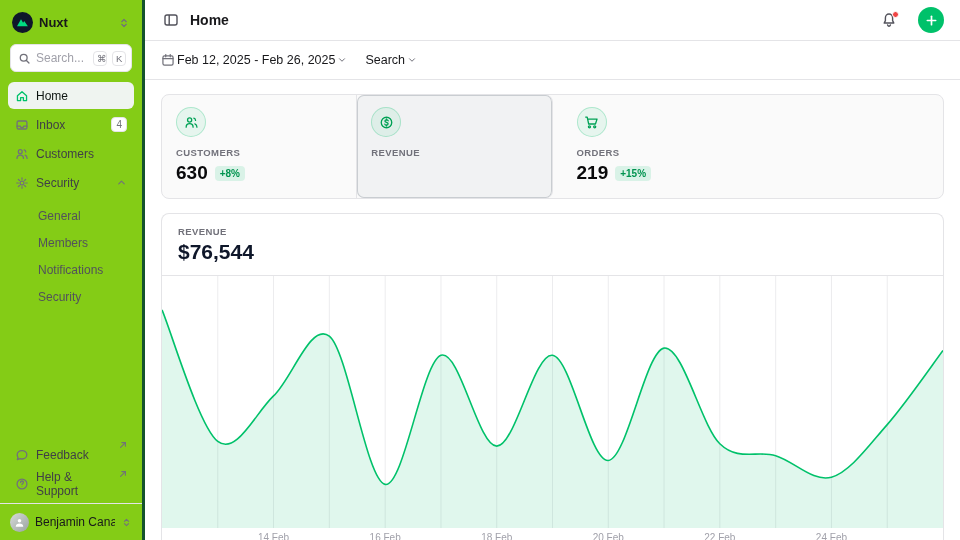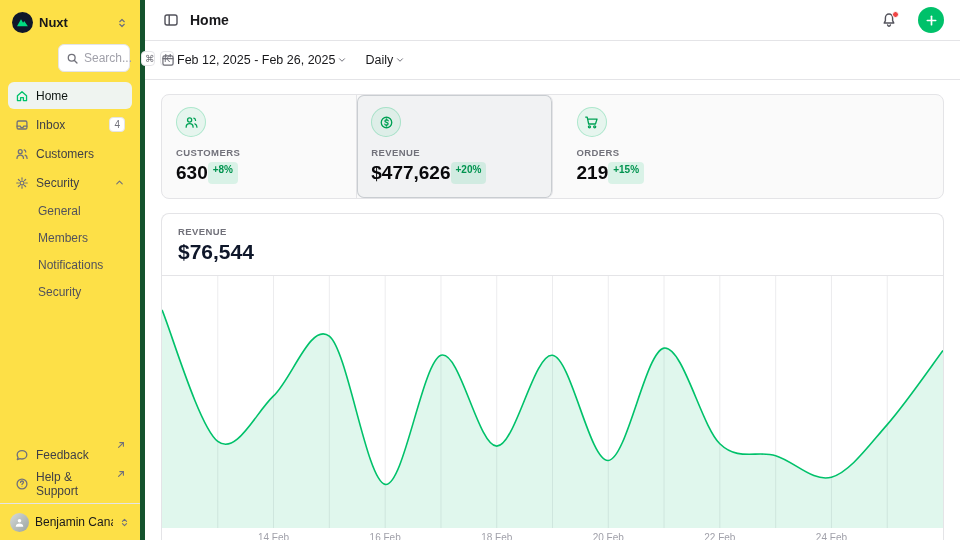--- a/index.html
+++ b/index.html
@@ -1,37 +1,37 @@
 <!DOCTYPE html>
 <html><head>
 <meta charset="utf-8">
 <style>
   * { margin:0; padding:0; box-sizing:border-box; }
   html,body { width:960px; height:540px; overflow:hidden; }
   body { font-family:"Liberation Sans", sans-serif; color:#18181B; background:#fff; display:flex; font-size:12px; }
   svg { display:block; }
 
   
-  .sidebar { width:145px; min-width:145px; border-right:5px solid #14532d; display:flex; flex-direction:column; background:#fde047; }
+  .sidebar { width:145px; min-width:145px; border-right:3px solid #14532d; display:flex; flex-direction:column; background:#84cc16; }
   .side-top { padding:10px 10px 0 10px; }
   .ws-row { display:flex; align-items:center; gap:6px; padding:2px 2px; border-radius:6px; cursor:pointer; }
   .ws-name { font-size:13px; font-weight:700; flex:1; }
   .icon-muted { color:#71717A; }
-  .search-box { margin-top:9px; display:flex; align-items:center; gap:5px; border:1px solid #E4E4E7; border-radius:6px; height:28px; padding:0 5px 0 7px; background:#fff;margin-left:48px; }
+  .search-box { margin-top:9px; display:flex; align-items:center; gap:5px; border:1px solid #E4E4E7; border-radius:6px; height:28px; padding:0 5px 0 7px; background:#fff; }
   .search-box input { border:none; outline:none; width:52px; font-size:12px; font-family:"Liberation Sans",sans-serif; color:#18181B; background:transparent; }
   .search-box input::placeholder { color:#A1A1AA; }
   .kbd { border:1px solid #E4E4E7; border-radius:4px; font-size:9.5px; color:#71717A; padding:1px 3px; min-width:14px; text-align:center; background:#fff; }
   .nav { margin-top:10px; display:flex; flex-direction:column; gap:2px; padding:0 8px; }
   .nav-item { display:flex; align-items:center; gap:7px; height:27px; padding:0 7px; border-radius:6px; color:#3F3F46; cursor:pointer; }
   .nav-item .lbl { flex:1; }
   .nav-item.active { background:#EFF4F0; color:#0E1512; font-weight:500; }
   .nav-item.active svg { color:#00C16A; }
   .nav-item svg { color:#71717A; }
   .nav-badge { font-size:10px; color:#71717A; border:1px solid #E4E4E7; border-radius:4px; padding:0 4px; line-height:13px; background:#fff; }
-  .sub-item { display:flex; align-items:center; height:25px; padding-left:30px; border-radius:6px; color:#52525B; cursor:pointer; }
+  .sub-item { display:flex; align-items:flex-end; height:25px; padding-left:30px; border-radius:6px; color:#52525B; cursor:pointer; }
   .spacer { flex:1; }
   .side-bottom { padding:0 8px 6px 8px; display:flex; flex-direction:column; gap:2px; }
   .ext-arrow { color:#A1A1AA; margin-left:2px; align-self:flex-start; }
   .user-row { border-top:1px solid #E4E4E7; height:37px; display:flex; align-items:center; gap:6px; padding:0 10px; cursor:pointer; }
   .user-name { flex:1; font-size:12px; font-weight:500; white-space:nowrap; overflow:hidden; }
   .avatar { width:19px; height:19px; border-radius:50%; background:linear-gradient(135deg,#D7DBD9,#9AA3A0); display:flex; align-items:center; justify-content:center; color:#fff; font-size:9px; }
 
   
   .main { flex:1; display:flex; flex-direction:column; min-width:0; }
   .topbar { height:41px; border-bottom:1px solid #E4E4E7; display:flex; align-items:center; padding:0 16px; gap:9px; }
@@ -43,21 +43,21 @@
   .tool-btn { display:flex; align-items:center; gap:2px; background:none; border:none; font-family:"Liberation Sans",sans-serif; font-size:12.5px; color:#18181B; cursor:pointer; font-weight:500; }
   .content { flex:1; padding:14px 16px; overflow:hidden; background:#fff; }
 
   
   .stats { display:grid; grid-template-columns:repeat(4,1fr); border:1px solid #E4E4E7; border-radius:8px; background:#FAFAFA; overflow:hidden; }
   .card { padding:12px 14px 14px; border-right:1px solid #E4E4E7; cursor:pointer; }
   .card:last-child { border-right:none;padding-left:24px; }
   .card.selected { background:#F1F2F3; box-shadow:inset 0 0 0 1px #C9CDD1; border-radius:7px; }
   .icon-circle { width:30px; height:30px; border-radius:50%; background:rgba(0,193,106,0.08); box-shadow:inset 0 0 0 1px rgba(0,193,106,0.25); display:flex; align-items:center; justify-content:center; color:#00A155; }
   .stat-label { margin-top:10px; font-size:9.5px; font-weight:600; letter-spacing:0.4px; color:#71717A; }
-  .stat-row { margin-top:4px; display:flex; }
+  .stat-row { margin-top:4px; display:flex; align-items:center; gap:7px; }
   .stat-value { font-size:19px; font-weight:700; color:#09090B; }
   .delta { font-size:10px; font-weight:600; color:#00934F; background:rgba(0,193,106,0.13); border-radius:4px; padding:2px 5px; }
 
   
   .panel { margin-top:14px; border:1px solid #E4E4E7; border-radius:8px 8px 0 0; border-bottom:none; background:#fff; }
   .panel-head { padding:12px 16px 11px; border-bottom:1px solid #E4E4E7; }
   .panel-label { font-size:9.5px; font-weight:600; letter-spacing:0.4px; color:#71717A; }
   .panel-value { margin-top:3px; font-size:21px; font-weight:700; color:#0f172a; }
   .chart-wrap { width:100%; }
   .chart-wrap svg { width:100%; height:270px; }
@@ -255,21 +255,21 @@
           </svg>
       </span>
       <span>Feb 12, 2025 - Feb 26, 2025</span>
       <span class="icon-muted">
         <svg width="10" height="10" viewBox="0 0 16 16" fill="none" stroke="currentColor" stroke-width="1.6" stroke-linecap="round" stroke-linejoin="round">
             <polyline points="4,6 8,10 12,6"></polyline>
           </svg>
       </span>
     </button>
     <button class="tool-btn">
-      <span>Daily</span>
+      <span>Search</span>
       <span class="icon-muted">
         <svg width="10" height="10" viewBox="0 0 16 16" fill="none" stroke="currentColor" stroke-width="1.6" stroke-linecap="round" stroke-linejoin="round">
             <polyline points="4,6 8,10 12,6"></polyline>
           </svg>
       </span>
     </button>
   </div>
 
   <div class="content">
 
@@ -294,24 +294,20 @@
       <div class="card selected">
         <div class="icon-circle">
           <svg width="15" height="15" viewBox="0 0 16 16" fill="none" stroke="currentColor" stroke-width="1.4" stroke-linecap="round">
               <circle cx="8" cy="8" r="5.6"></circle>
               <path d="M9.8 6.2 C9.5 5.5 8.8 5.2 8 5.2 C7 5.2 6.3 5.7 6.3 6.5 C6.3 8.3 9.7 7.5 9.7 9.4 C9.7 10.3 8.9 10.8 8 10.8 C7.1 10.8 6.4 10.4 6.2 9.7"></path>
               <line x1="8" y1="4.2" x2="8" y2="5.2"></line>
               <line x1="8" y1="10.8" x2="8" y2="11.8"></line>
             </svg>
         </div>
         <div class="stat-label">REVENUE</div>
-        <div class="stat-row">
-          <span class="stat-value">$477,626</span>
-          <span class="delta">+20%</span>
-        </div>
       </div>
 
       <div class="card">
         <div class="icon-circle">
           <svg width="15" height="15" viewBox="0 0 16 16" fill="none" stroke="currentColor" stroke-width="1.4" stroke-linecap="round" stroke-linejoin="round">
               <path d="M1.8 2.2 H3.4 L5 9.6 H12.2 L13.9 4.4 H4"></path>
               <circle cx="5.8" cy="12.6" r="1.1"></circle>
               <circle cx="11.4" cy="12.6" r="1.1"></circle>
             </svg>
         </div>

